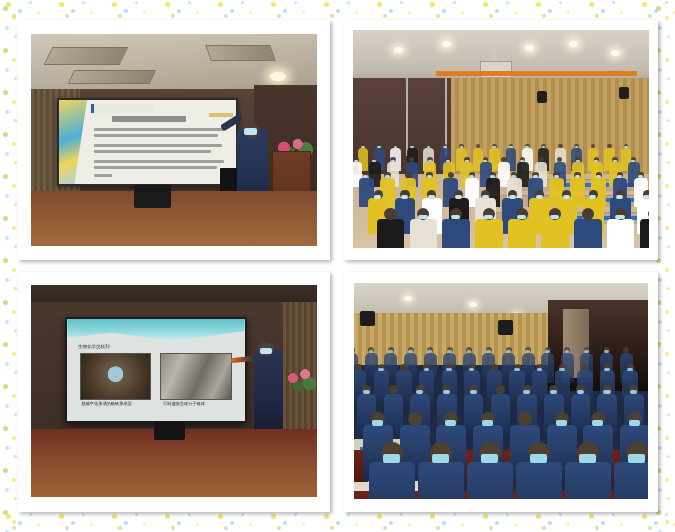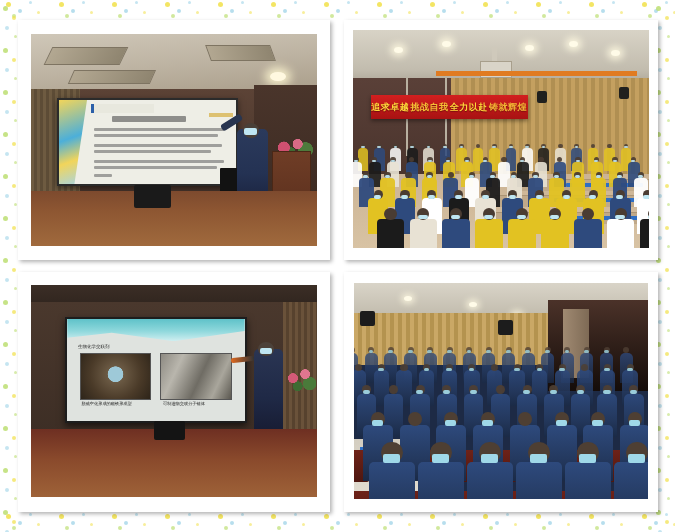--- a/index.html
+++ b/index.html
@@ -653,26 +653,20 @@
           <div class="s2-proj"></div>
           <div class="s2-beam"></div>
 
           <div class="s2-wall-dark"></div>
           <div class="s2-wall-wood"></div>
           <div class="s2-spk" style="left:62%;top:28%;"></div>
           <div class="s2-spk" style="left:90%;top:26%;"></div>
           <div class="s2-pole" style="left:18%;top:22%;height:36%;"></div>
           <div class="s2-pole" style="left:31%;top:22%;height:36%;"></div>
 
-          <div class="s2-banner">
-            <span class="s2-banner-text">追求卓越</span>
-            <span class="s2-banner-text" style="opacity:.85">挑战自我</span>
-            <span class="s2-banner-text">全力以赴</span>
-            <span class="s2-banner-text" style="opacity:.8">铸就辉煌</span>
-          </div>
 
           <div class="s2-floor"></div>
           <div class="s2-step" style="bottom:26%;width:46%;"></div>
           <div class="s2-step" style="bottom:19%;width:52%;"></div>
           <div class="s2-step" style="bottom:11%;width:58%;"></div>
           <div class="s2-bluestrip" style="right:2%;bottom:28%;width:26%;"></div>
           <div class="s2-bluestrip" style="right:2%;bottom:21%;width:30%;"></div>
           <div class="s2-bluestrip" style="right:2%;bottom:13%;width:34%;"></div>
 
           <div class="s2-crowd" id="crowd2">

